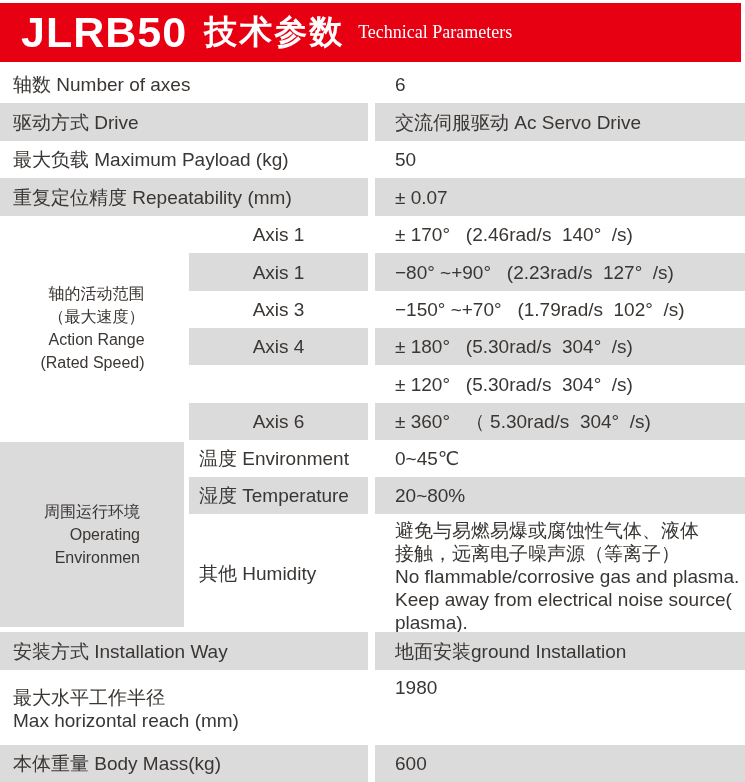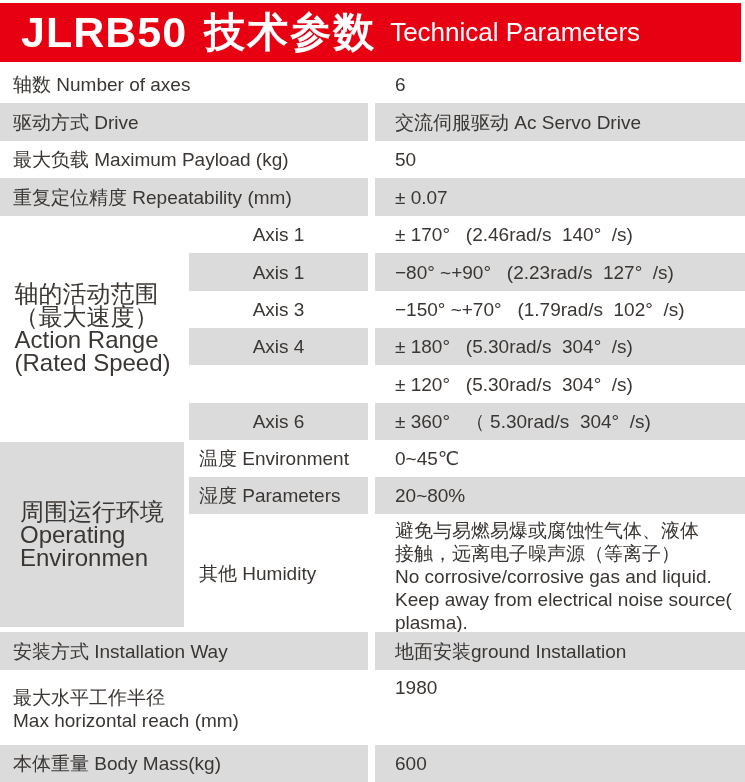--- a/index.html
+++ b/index.html
@@ -5,35 +5,35 @@
   html,body{margin:0;padding:0;background:#ffffff;}
   .page{
     position:relative;width:745px;height:782px;background:#ffffff;overflow:hidden;
     font-family:"Liberation Sans","DejaVu Sans",sans-serif;color:#3a3633;
   }
   .banner{
     position:absolute;left:0;top:3px;width:741px;height:59px;background:#e60012;
     display:flex;align-items:center;color:#ffffff;
   }
   .brand{font-size:43px;font-weight:bold;margin-left:21px;letter-spacing:1px;}
-  .sub-zh{font-size:41px;font-weight:bold;margin-left:17px;letter-spacing:2px;}
-  .sub-en{font-size:26px;font-weight:normal;margin-left:14px;}
+  .sub-zh{font-size:33px;font-weight:bold;margin-left:17px;letter-spacing:2px;}
+  .sub-en{font-size:18px;font-weight:normal;margin-left:14px;font-family:Liberation Serif, serif;}
   .row{position:absolute;left:0;width:745px;}
   .cell{
     position:absolute;top:0;height:100%;display:flex;align-items:center;
     font-size:19px;line-height:23px;white-space:pre-wrap;box-sizing:border-box;
   }
   .c-label{left:0;width:368px;padding-left:13px;}
   .c-value{left:375px;width:370px;padding-left:20px;}
   .c-axis{left:189px;width:179px;justify-content:center;}
   .c-sub{left:189px;width:179px;padding-left:10px;}
   .gray{background:#dbdbdb;}
   .span-cell{
     position:absolute;display:flex;align-items:center;justify-content:center;
-    text-align:left;font-size:24px;line-height:23px;white-space:pre-wrap;
+    text-align:right;font-size:16px;line-height:23px;white-space:pre-wrap;
   }
   .span-axis{left:0;top:216px;width:185px;height:224px;}
   .span-env{left:0;top:442px;width:184px;height:185px;background:#dbdbdb;}
   .v-top{align-items:flex-start;padding-top:6px;}
   .other-val{align-items:flex-start;padding-top:5px;line-height:23px;}
   .reach-lbl{align-items:flex-start;padding-top:16px;line-height:23px;}
 </style>
 </head>
 <body>
 
@@ -102,29 +102,29 @@
   <div class="span-cell span-env">周围运行环境
 Operating
 Environmen</div>
 
   <div class="row" style="top:440px;height:37px;">
     <div class="cell c-sub">温度 Environment</div>
     <div class="cell c-value">0~45℃</div>
   </div>
 
   <div class="row" style="top:477px;height:37px;">
-    <div class="cell c-sub gray">湿度 Parameters</div>
+    <div class="cell c-sub gray">湿度 Temperature</div>
     <div class="cell c-value gray">20~80%</div>
   </div>
 
   <div class="row" style="top:514px;height:118px;">
     <div class="cell c-sub">其他 Humidity</div>
     <div class="cell c-value other-val">避免与易燃易爆或腐蚀性气体、液体
 接触，远离电子噪声源（等离子）
-No corrosive/corrosive gas and liquid.
+No flammable/corrosive gas and plasma.
 Keep away from electrical noise source(
 plasma).</div>
   </div>
 
   <div class="row" style="top:632px;height:38px;">
     <div class="cell c-label gray">安装方式 Installation Way</div>
     <div class="cell c-value gray">地面安装ground Installation</div>
   </div>
 
   <div class="row" style="top:670px;height:75px;">

